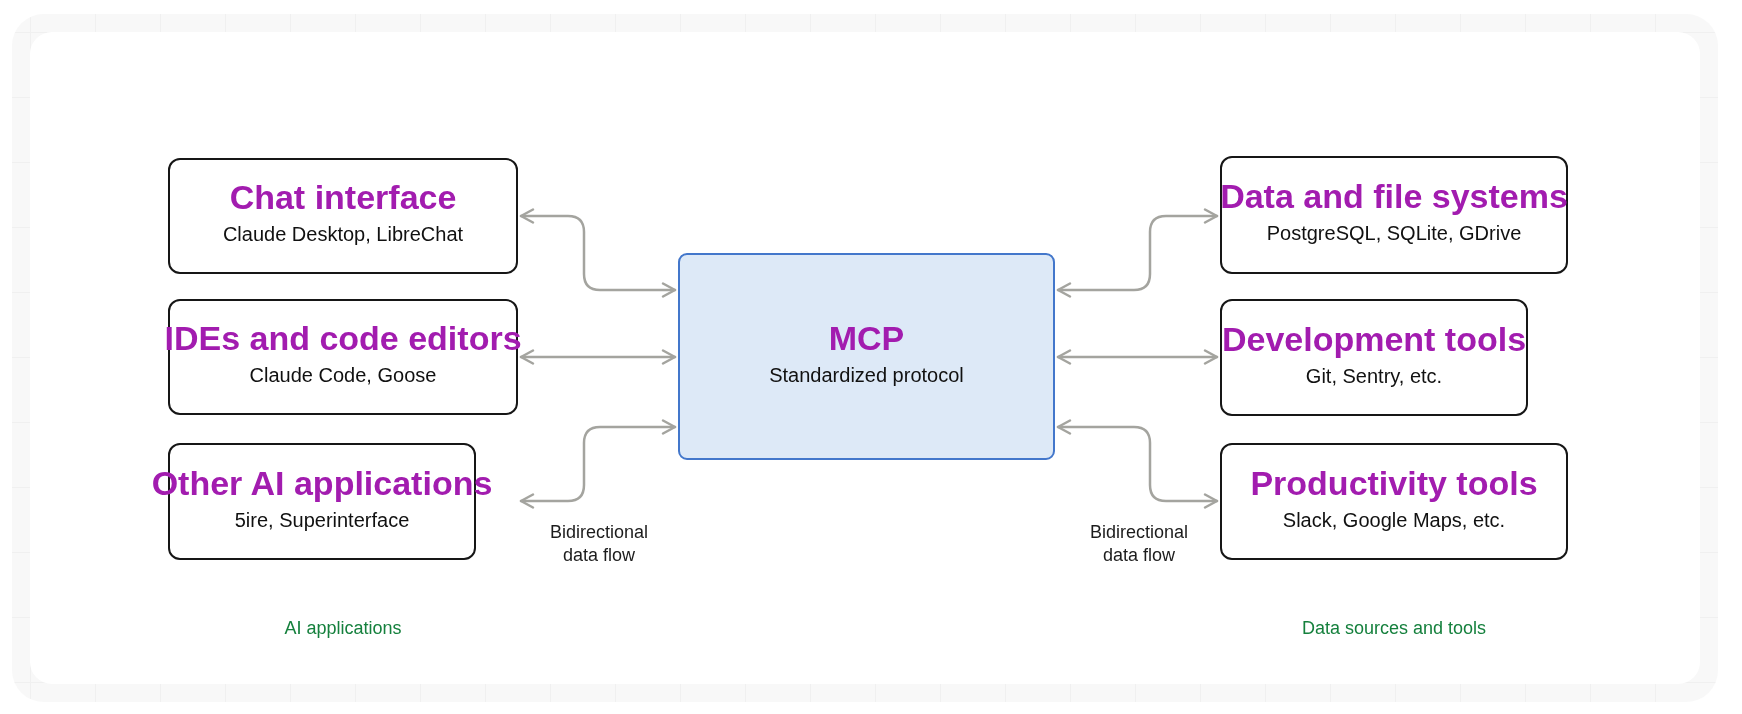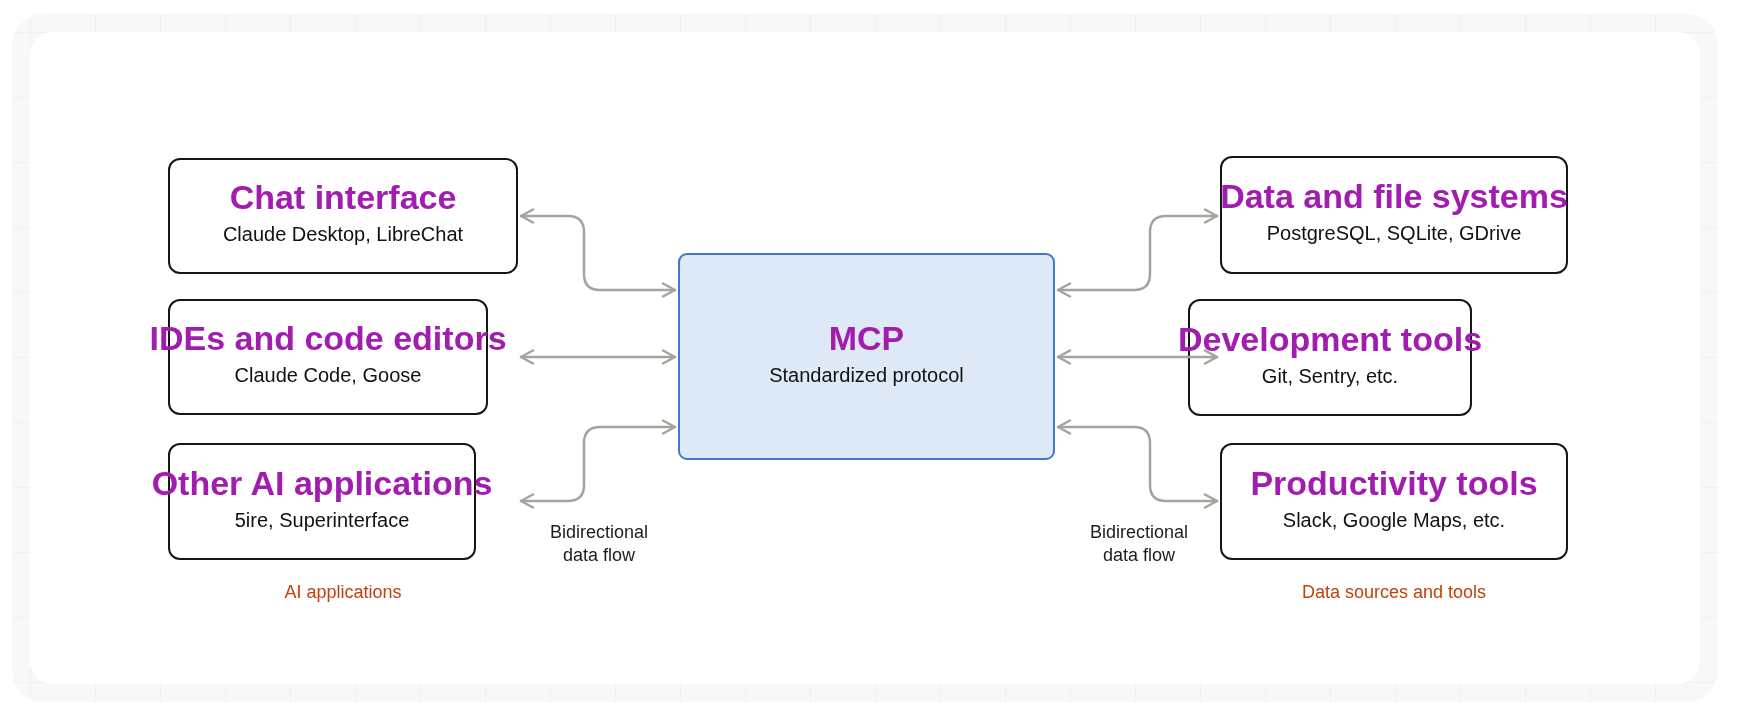--- a/index.html
+++ b/index.html
@@ -52,41 +52,42 @@
     white-space: nowrap;
   }
   .node .subtitle {
     font-size: 20px;
     font-weight: normal;
     color: #111111;
     line-height: 37px;
     white-space: nowrap;
   }
   .node.left-0  { left: 168px;  top: 158px; width: 350px; height: 116px; }
-  .node.left-1  { left: 168px;  top: 299px; width: 320px; height: 116px; }
+  .node.left-1  { left: 168px;  top: 299px; width: 350px; height: 116px; }
   .node.left-2  { left: 168px;  top: 443px; width: 308px; height: 117px; }
   .node.right-0 { left: 1220px; top: 156px; width: 348px; height: 118px; }
-  .node.right-1 { left: 1188px; top: 299px; width: 284px; height: 117px; }
+  .node.right-1 { left: 1220px; top: 299px; width: 308px; height: 117px; }
   .node.right-2 { left: 1220px; top: 443px; width: 348px; height: 117px; }
 
   .node.mcp {
     left: 678px; top: 253px; width: 377px; height: 207px;
     background: #dde9f7;
     border: 2.5px solid #4377cb;
     border-radius: 9px;
     justify-content: center;
   }
 
   .caption {
     position: absolute;
     width: 300px;
     text-align: center;
     font-size: 18px;
-    color: #c2410c;
+    color: #15803d;
     line-height: 22px;
+    margin-top: 36px;
   }
   .caption.left-group  { left: 193px;  top: 581px; }
   .caption.right-group { left: 1244px; top: 581px; }
 
   .flow-label {
     position: absolute;
     width: 170px;
     top: 521px;
     text-align: center;
     font-size: 18px;

